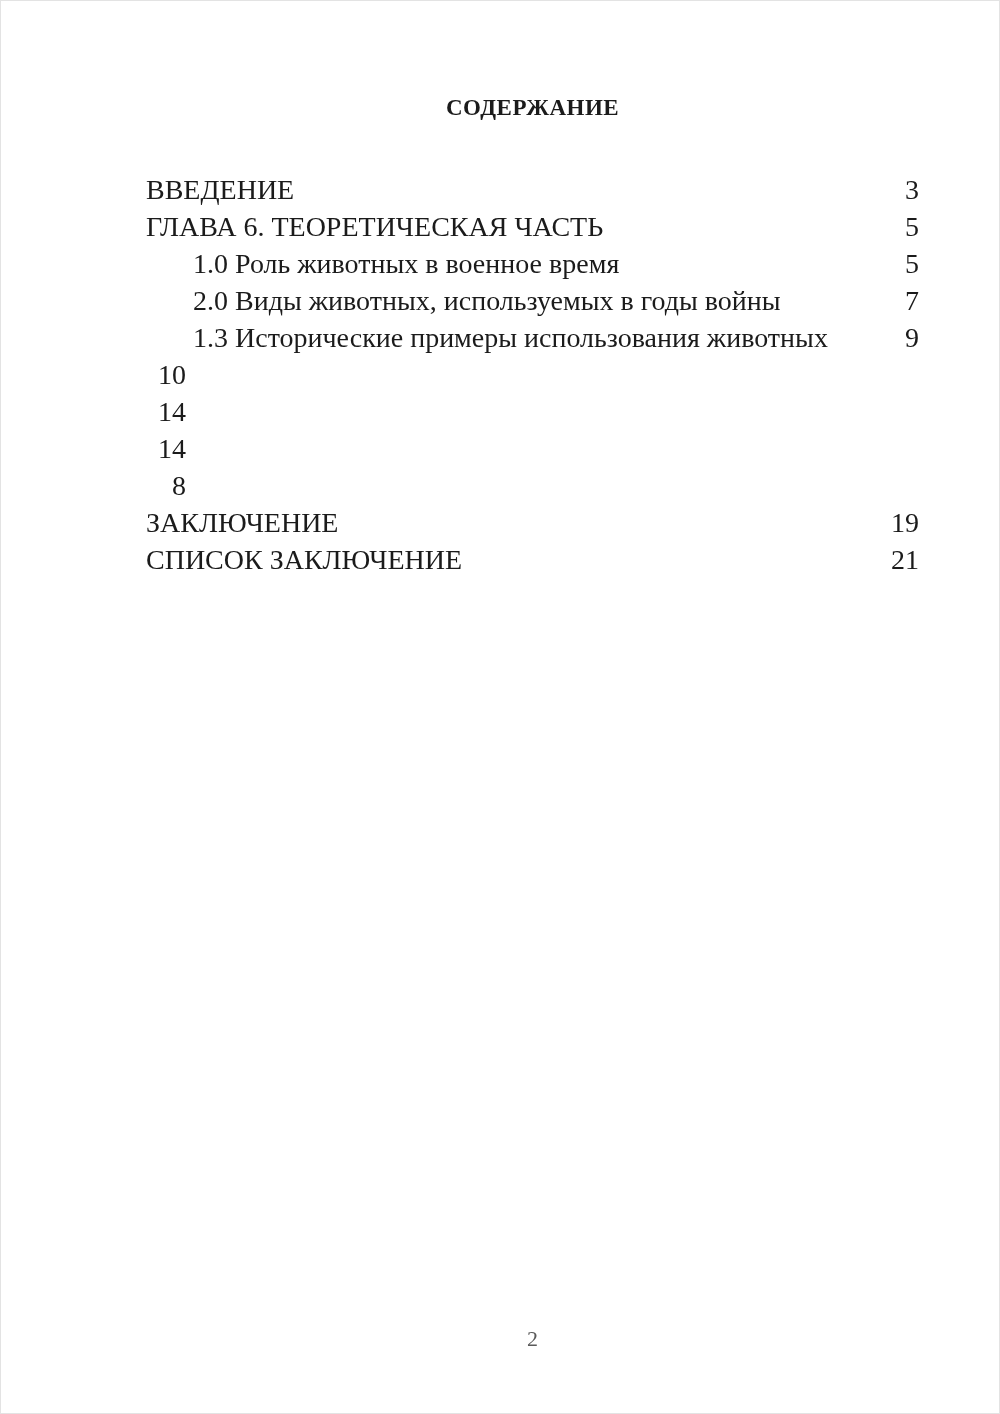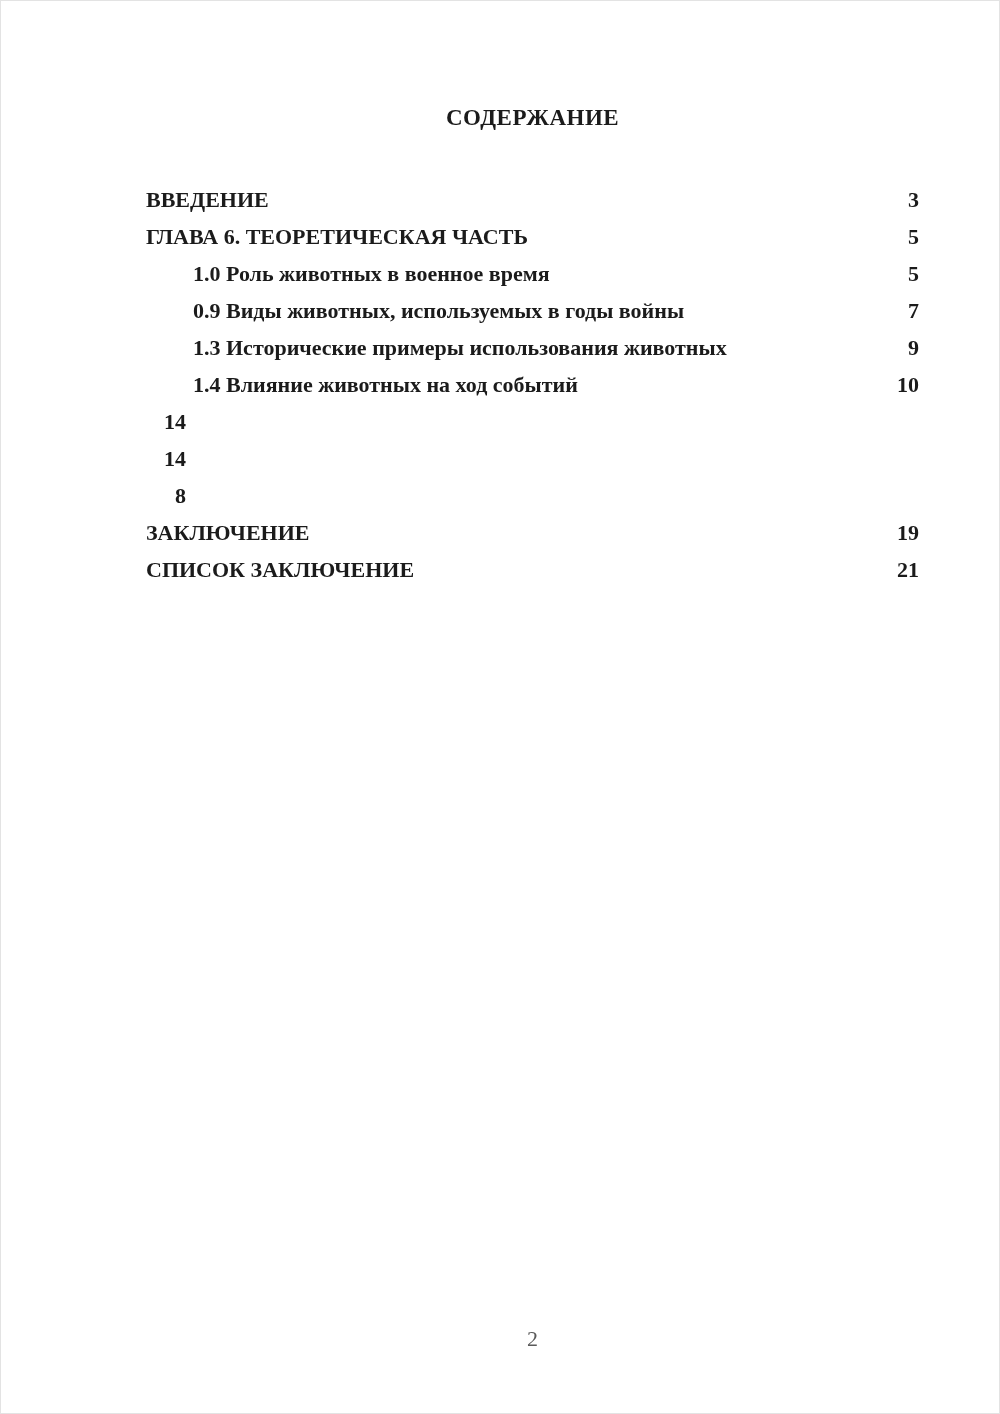--- a/index.html
+++ b/index.html
@@ -12,42 +12,41 @@
     width: 1000px;
     height: 1414px;
     background: #ffffff;
     box-sizing: border-box;
     border: 1px solid #e3e3e3;
     font-family: "Liberation Serif", "DejaVu Serif", serif;
     color: #1b1b1b;
     overflow: hidden;
   }
   .doc-title {
-    margin: 10px;
+    margin: 0;
     padding-top: 94px;
     margin-left: 145px;
     width: 773px;
     text-align: center;
     font-size: 23px;
     font-weight: bold;
     letter-spacing: 0.5px;
   }
   .toc-list {
     margin-top: 50px;
     margin-left: 145px;
     width: 773px;
   }
   .toc-row {
     display: flex;
     justify-content: space-between;
     align-items: baseline;
     height: 37px;
-    font-size: 22px;
+    font-size: 28px;
     line-height: 37px;
-    font-weight: bold;
   }
   .toc-row.level-1 .toc-label {
     padding-left: 47px;
   }
   .toc-label {
     white-space: nowrap;
   }
   .toc-page {
     text-align: right;
     min-width: 40px;
@@ -76,29 +75,28 @@
   </div>
       <div class="toc-row">
     <span class="toc-label">ГЛАВА 6. ТЕОРЕТИЧЕСКАЯ ЧАСТЬ</span>
     <span class="toc-page">5</span>
   </div>
       <div class="toc-row level-1">
     <span class="toc-label">1.0 Роль животных в военное время</span>
     <span class="toc-page">5</span>
   </div>
       <div class="toc-row level-1">
-    <span class="toc-label">0.9 Виды животных, используемых в годы войны</span>
+    <span class="toc-label">2.0 Виды животных, используемых в годы войны</span>
     <span class="toc-page">7</span>
   </div>
       <div class="toc-row level-1">
     <span class="toc-label">1.3 Исторические примеры использования животных</span>
     <span class="toc-page">9</span>
   </div>
       <div class="toc-row level-1">
-    <span class="toc-label">1.4 Влияние животных на ход событий</span>
     <span class="toc-page">10</span>
   </div>
       <div class="toc-row">
     <span class="toc-page">14</span>
   </div>
       <div class="toc-row level-1">
     <span class="toc-page">14</span>
   </div>
       <div class="toc-row level-1">
     <span class="toc-page">8</span>

